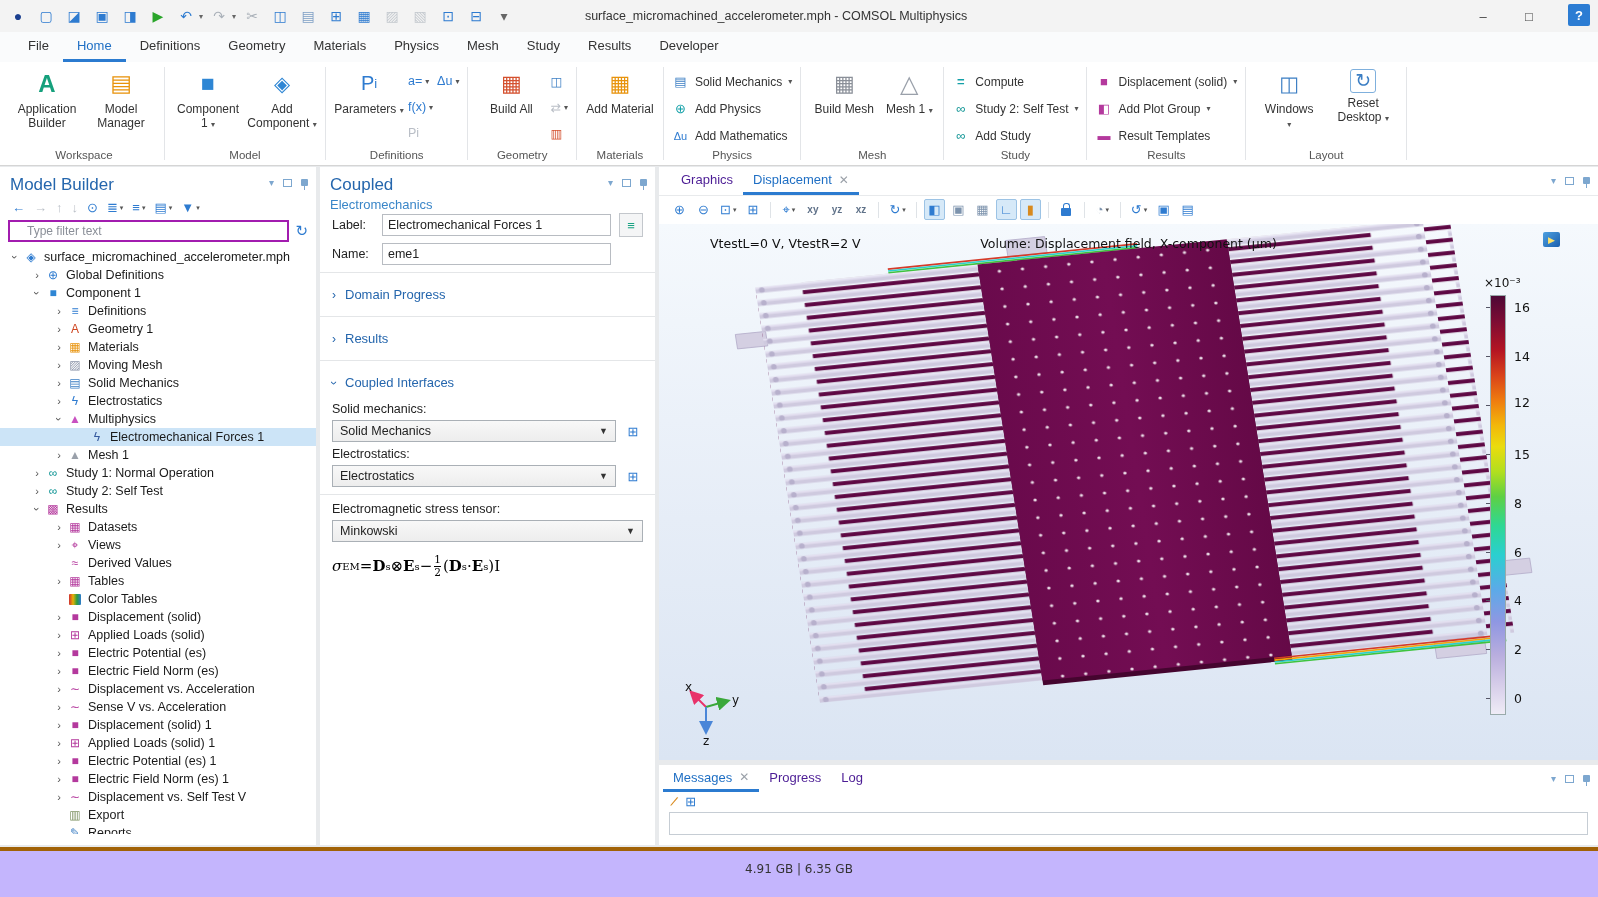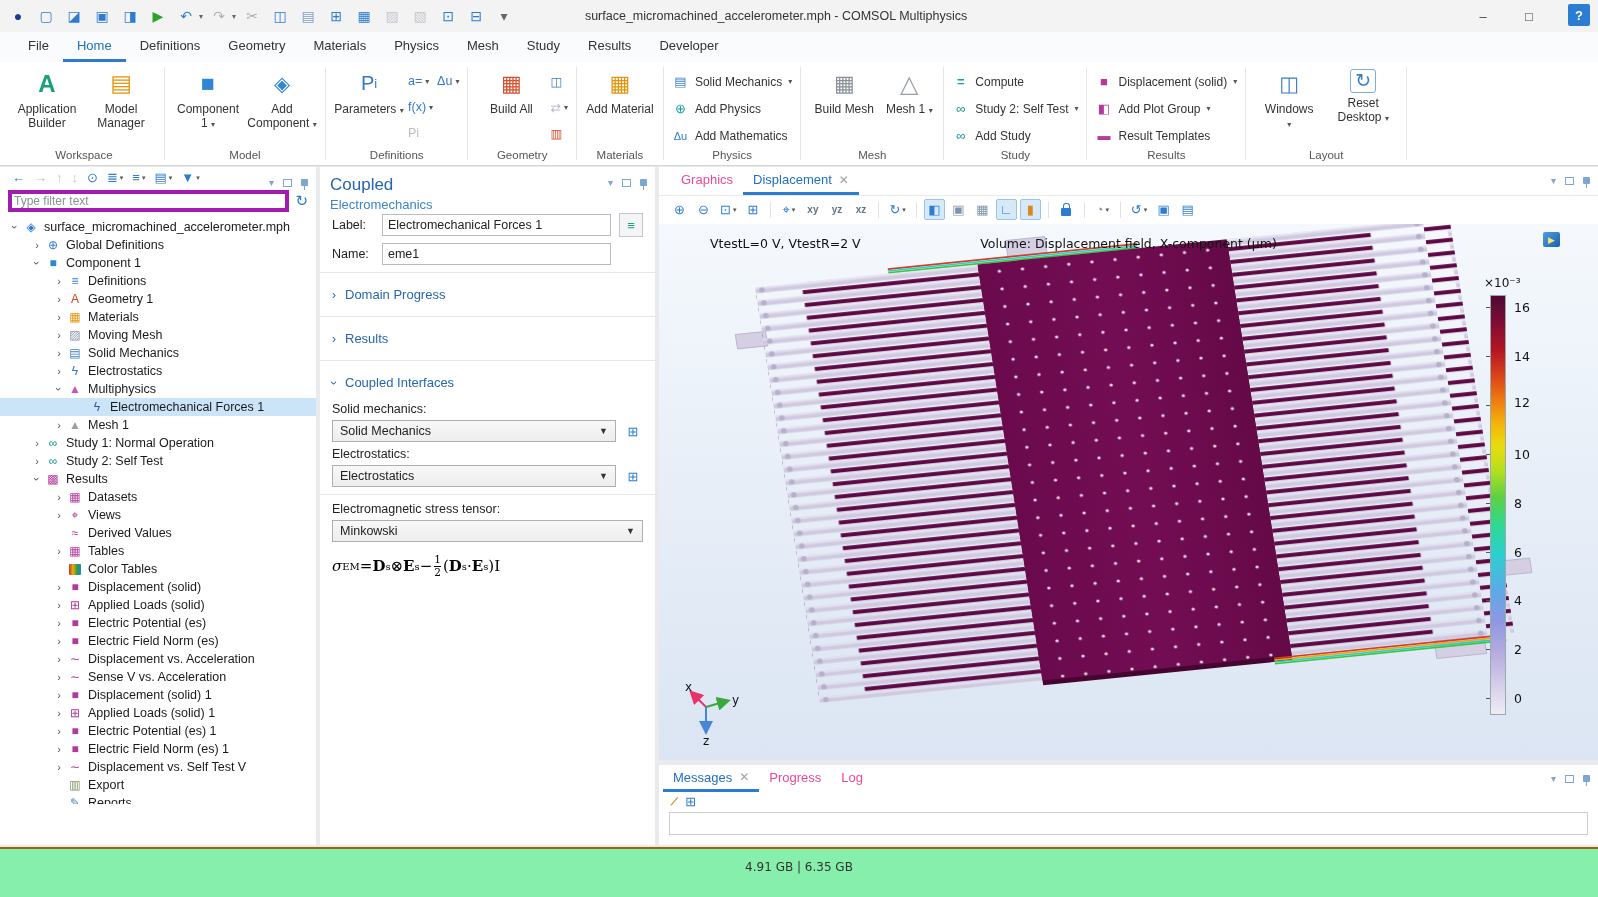--- a/index.html
+++ b/index.html
@@ -44,21 +44,21 @@
   .ci-pin { width:7px; height:7px; background:#7da7cf; border-radius:1px; position:relative; }
   .ci-pin::after { content:''; position:absolute; left:2.6px; top:7px; width:1.6px; height:4px; background:#7da7cf; }
 
   
   #model-builder { left:0; top:167px; width:316px; height:678px; }
   .pb-title { font-size:17px; color:#2566ad; padding:8px 0 2px 10px; }
   .mb-tools { display:flex; align-items:center; gap:9px; padding:3px 0 5px 12px; }
   .mb-tools .ti { font-size:13px; color:#2e7bd0; display:flex; align-items:center; gap:2px; }
   .mb-tools .ti.gray { color:#b9bec6; }
   .filter-row { display:flex; align-items:center; padding:0 8px; gap:6px; }
-  .filter-input { flex:1; height:22px; border:4px solid #a21caf; font-size:12px; padding:0 2px; color:#222; font-family:"Liberation Sans",sans-serif; }
+  .filter-input { flex:1; height:22px; border:2px solid #a21caf; font-size:12px; padding:0 17px; color:#222; font-family:"Liberation Sans",sans-serif; }
   .filter-input::placeholder { color:#8a8f98; }
   .refresh-ic { color:#2e7bd0; font-size:15px; }
   #tree { margin-top:6px; height:586px; overflow:hidden; }
   .trow { height:18px; display:flex; align-items:center; font-size:12.5px; color:#1a1a1a; white-space:nowrap; }
   .trow.sel { background:#cce4f7; }
   .tchev { width:14px; display:flex; justify-content:center; font-size:11px; color:#555; flex:none; }
   .tchev.exp { transform:rotate(90deg); }
   .ticon { width:18px; display:flex; justify-content:center; font-size:12px; flex:none; }
   .ct-swatch { width:12px; height:11px; border-radius:1px; background:linear-gradient(90deg,#d03030,#e8b005,#2a9d3f,#2e7bd0); }
 
@@ -82,21 +82,21 @@
   .equation { font-family:"DejaVu Serif",serif; font-size:15px; margin-top:12px; color:#000; display:flex; align-items:center; }
   .equation i { font-style:italic; }
   .equation b { font-style:normal; font-weight:bold; }
   .equation sub { font-size:10px; }
   .frac { display:inline-flex; flex-direction:column; align-items:center; font-size:10.5px; line-height:1.1; margin:0 2px; vertical-align:middle; }
   .frac .den { border-top:1px solid #000; }
 
   
   #graphics { left:659px; top:167px; width:939px; height:593px; }
   .gtabs { display:flex; height:29px; padding-left:12px; border-bottom:1px solid #e8eaec; position:relative; }
-  .gtab { padding:0 10px; display:flex; align-items:center; font-size:13px; color:#ec4899; gap:7px; border-bottom:3px solid transparent; }
+  .gtab { padding:0 10px; display:flex; align-items:center; font-size:13px; color:#4c1d95; gap:7px; border-bottom:3px solid transparent; }
   .gtab.active { color:#1f6fc4; border-bottom-color:#2b7bd0; }
   .gtab .x { color:#9aa0a8; font-size:12px; }
   .gtools { height:27px; display:flex; align-items:center; gap:3px; padding-left:10px; }
   .gbtn { height:21px; min-width:21px; display:flex; align-items:center; justify-content:center; font-size:13px; color:#2e7bd0; border:1px solid transparent; border-radius:2px; padding:0 2px; gap:1px; }
   .gbtn.textic { font-size:10px; font-weight:bold; color:#607289; letter-spacing:0; }
   .gbtn.active { background:#d6e9f8; border-color:#9cc3e5; }
   .gbtn.grayic { color:#7d93ad; }
   .gbtn.orangeic { color:#d88a1e; }
   .gsep { width:1px; height:16px; background:#dfe3e7; margin:0 4px; }
   .lockic { width:10px; height:8px; background:#2e7bd0; border-radius:1px; position:relative; margin-top:5px; }
@@ -117,21 +117,21 @@
 
   
   #messages { left:659px; top:765px; width:939px; height:80px; }
   .msg-tabs { display:flex; height:27px; padding-left:4px; }
   .msg-tools { display:flex; gap:10px; padding:2px 0 2px 14px; align-items:center; }
   .msg-tools .mi1 { color:#d98a1e; font-weight:bold; font-size:13px; transform:rotate(8deg); }
   .msg-tools .mi2 { color:#2e7bd0; font-size:13px; }
   .msg-box { margin:1px 10px 0 10px; height:23px; border:1px solid #c6cdd4; background:#fff; }
 
   
-  .statusbar { position:absolute; left:0; right:0; top:847px; height:50px; background:#86efac; border-top:2px solid #a16207; }
+  .statusbar { position:absolute; left:0; right:0; top:847px; height:50px; background:#c4b5fd; border-top:4px solid #a16207; }
   .statusbar .mem { position:absolute; left:50%; top:11px; transform:translateX(-50%); font-size:12px; color:#333; font-family:"DejaVu Sans",sans-serif; }
 </style>
 </head>
 <body>
 
 <div class="titlebar">
   <div class="qat" id="qat">
       <span class="qbtn" style="color: rgb(27, 63, 143);">●</span>
       <span class="qbtn" style="color: rgb(46, 123, 208);">▢</span>
       <span class="qbtn" style="color: rgb(46, 123, 208);">◪</span>
@@ -348,20 +348,21 @@
           <div class="bicon" style="color:#3d7fc4;font-size:19px;border:1.5px solid #7fb0dd;border-radius:3px;width:26px;height:24px">↻</div>
           <div><span>Reset Desktop</span> <span class="ddv">▾</span></div>
         </div>
     </div>
     <div class="rgroup-label">Layout</div>
   </div>
   <div class="rsep"></div>
 </div>
 
 <div class="panel" id="model-builder">
+  <div class="pb-title">Model Builder</div>
   <div class="corner-icons">
     <span class="ci">▾</span>
     <span class="ci-box"></span>
     <span class="ci-pin"></span>
   </div>
   <div class="mb-tools" id="mb-tools">
       <span class="ti" style="color: rgb(46, 123, 208);">←</span>
       <span class="ti gray" style="color: rgb(185, 190, 198);">→</span>
       <span class="ti gray" style="color: rgb(185, 190, 198);">↑</span>
       <span class="ti gray" style="color: rgb(185, 190, 198);">↓</span>
@@ -710,21 +711,21 @@
     <div class="colorbar">
       <div class="cb-exp">×10⁻³</div>
       <div class="cb-bar" id="cb-bar"></div>
       <div id="cb-ticks">
           <div class="cb-tick" style="top: 24px;">16</div>
           <div class="cb-mark" style="top: 31px; left: -2px;"></div>
           <div class="cb-tick" style="top: 72.9px;">14</div>
           <div class="cb-mark" style="top: 79.9px; left: -2px;"></div>
           <div class="cb-tick" style="top: 119px;">12</div>
           <div class="cb-mark" style="top: 128.8px; left: -2px;"></div>
-          <div class="cb-tick" style="top: 170.7px;">10</div>
+          <div class="cb-tick" style="top: 170.7px;">15</div>
           <div class="cb-mark" style="top: 177.7px; left: -2px;"></div>
           <div class="cb-tick" style="top: 219.6px;">8</div>
           <div class="cb-mark" style="top: 226.6px; left: -2px;"></div>
           <div class="cb-tick" style="top: 268.5px;">6</div>
           <div class="cb-mark" style="top: 275.5px; left: -2px;"></div>
           <div class="cb-tick" style="top: 317.4px;">4</div>
           <div class="cb-mark" style="top: 324.4px; left: -2px;"></div>
           <div class="cb-tick" style="top: 366.3px;">2</div>
           <div class="cb-mark" style="top: 373.3px; left: -2px;"></div>
           <div class="cb-tick" style="top: 415.2px;">0</div>

